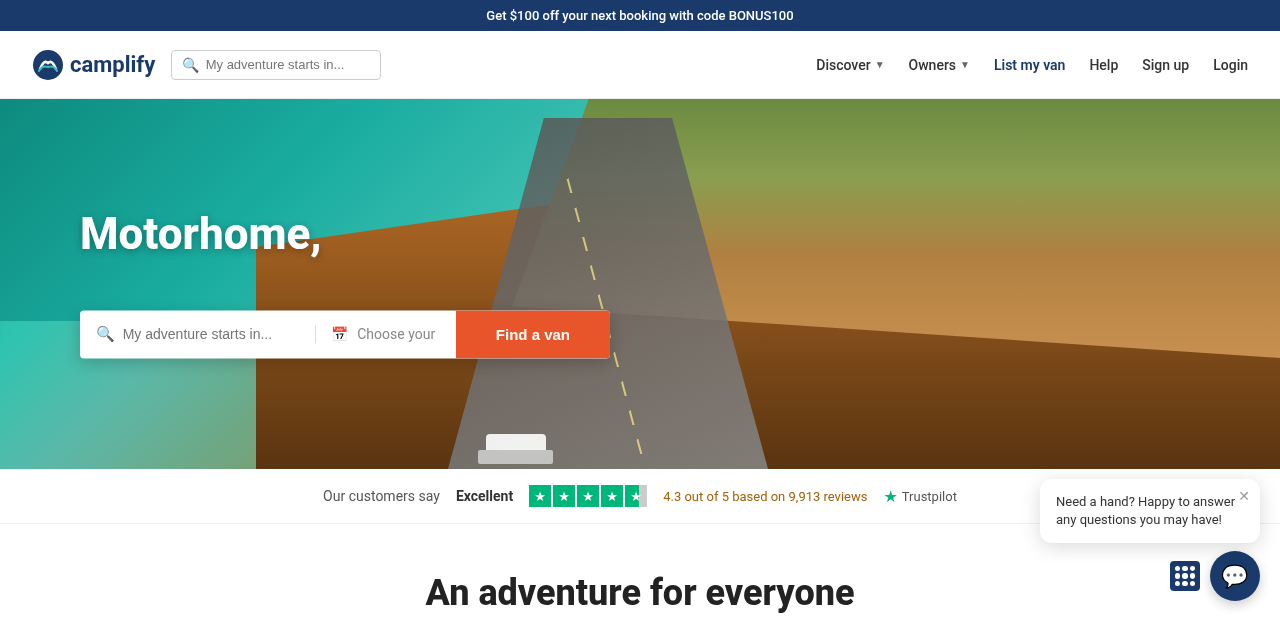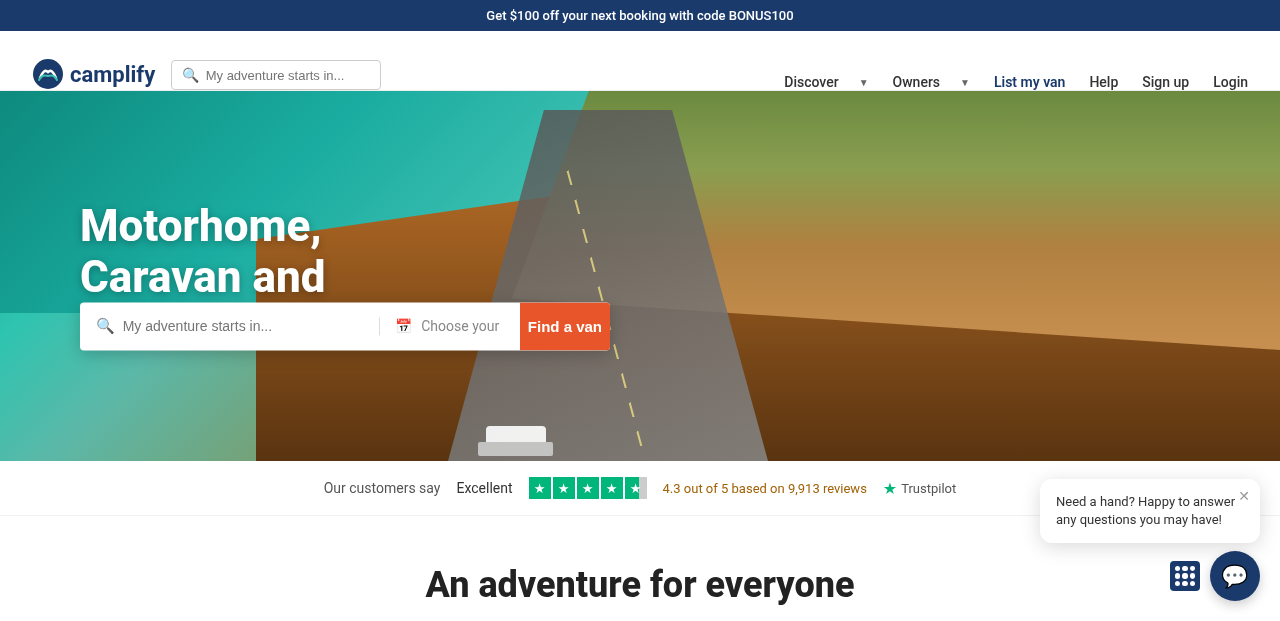--- a/index.html
+++ b/index.html
@@ -11,24 +11,24 @@
       color: white;
       text-align: center;
       padding: 8px 32px;
       font-size: 13px;
       font-weight: 500;
     }
 
     
     .navbar {
       display: flex;
-      align-items: flex-end;
+      align-items: center;
       background: white;
       padding: 0 32px;
-      height: 60px;
+      height: 68px;
       border-bottom: 1px solid #eee;
       position: relative;
       z-index: 10;
     }
     .logo-area {
       display: flex;
       align-items: center;
       gap: 6px;
       margin-right: 16px;
       text-decoration: none;
@@ -68,21 +68,21 @@
       display: flex;
       align-items: center;
       gap: 24px;
     }
     .nav-item {
       font-size: 14px;
       color: #333;
       cursor: pointer;
       display: flex;
       align-items: center;
-      gap: 20px;
+      gap: 4px;
       font-weight: 500;
     }
     .nav-item.list-van {
       color: #1a3a6b;
       font-weight: 600;
     }
     .nav-chevron {
       font-size: 10px;
       color: #666;
     }
@@ -232,40 +232,40 @@
       color: #888;
       font-size: 14px;
       cursor: pointer;
       min-width: 140px;
     }
     .search-dates-icon { color: #888; font-size: 14px; }
     .search-btn {
       background: #e8552a;
       color: white;
       border: none;
-      padding: 0 8px;
+      padding: 0 40px;
       height: 48px;
       font-size: 15px;
       font-weight: 700;
       cursor: pointer;
       white-space: nowrap;
     }
 
     
     .trustpilot-bar {
       background: white;
       display: flex;
       align-items: center;
       justify-content: center;
       gap: 16px;
       padding: 16px 0;
       border-bottom: 1px solid #f0f0f0;
     }
     .trustpilot-text { font-size: 14px; color: #555; }
-    .trustpilot-excellent { font-size: 14px; font-weight: 400; color: #333; }
+    .trustpilot-excellent { font-size: 14px; font-weight: 700; color: #333; }
     .trustpilot-stars {
       display: flex;
       gap: 2px;
     }
     .star {
       width: 22px;
       height: 22px;
       background: #00b67a;
       display: flex;
       align-items: center;
@@ -419,21 +419,21 @@
     <div class="hero-hill1"></div>
     <div class="hero-hill2"></div>
     <div class="hero-road"></div>
     <div class="hero-road-lines"></div>
     <div class="hero-van"></div>
   </div>
 
   <div class="hero-content">
     <h1 class="hero-title">
       <span>Motorhome,</span><br>
-      <span>Caravan and</span><br>
+      <br>
     </h1>
     <div class="search-bar">
       <div class="search-location">
         <span class="search-location-icon">🔍</span>
         <input type="text" placeholder="My adventure starts in..." style="">
       </div>
       <div class="search-dates">
         <span class="search-dates-icon">📅</span>
         <span>Choose your</span>
       </div>

